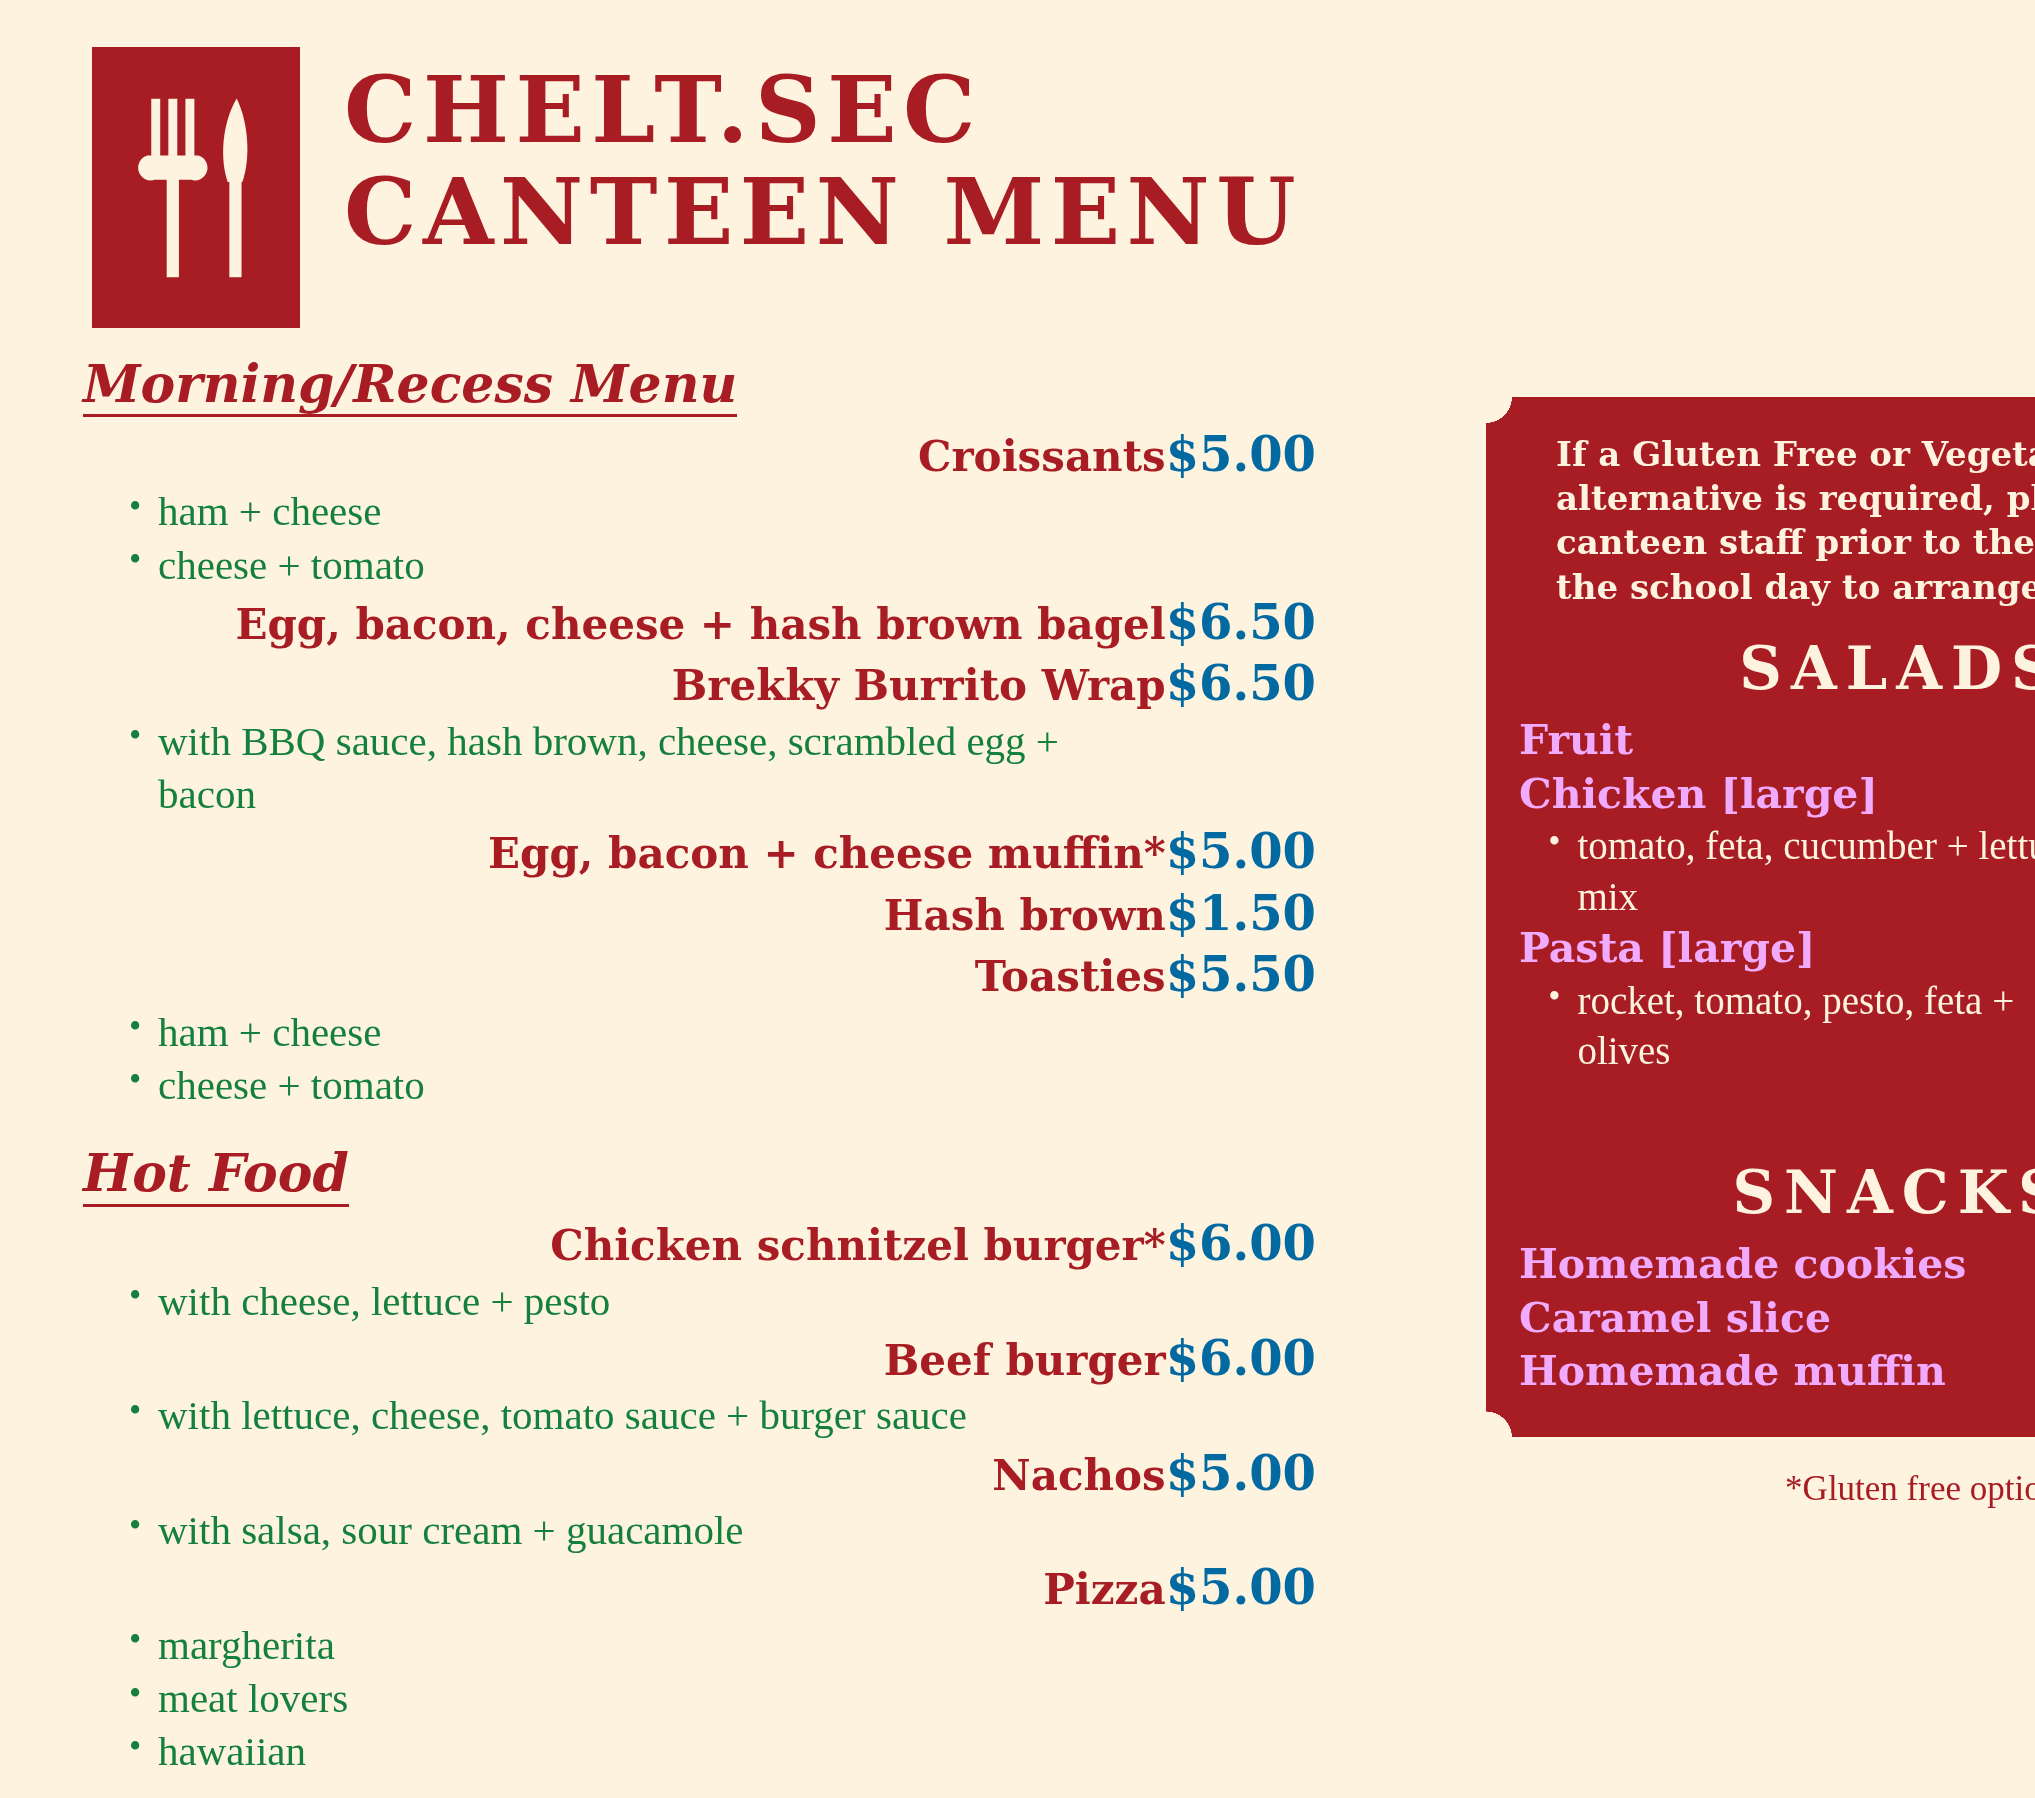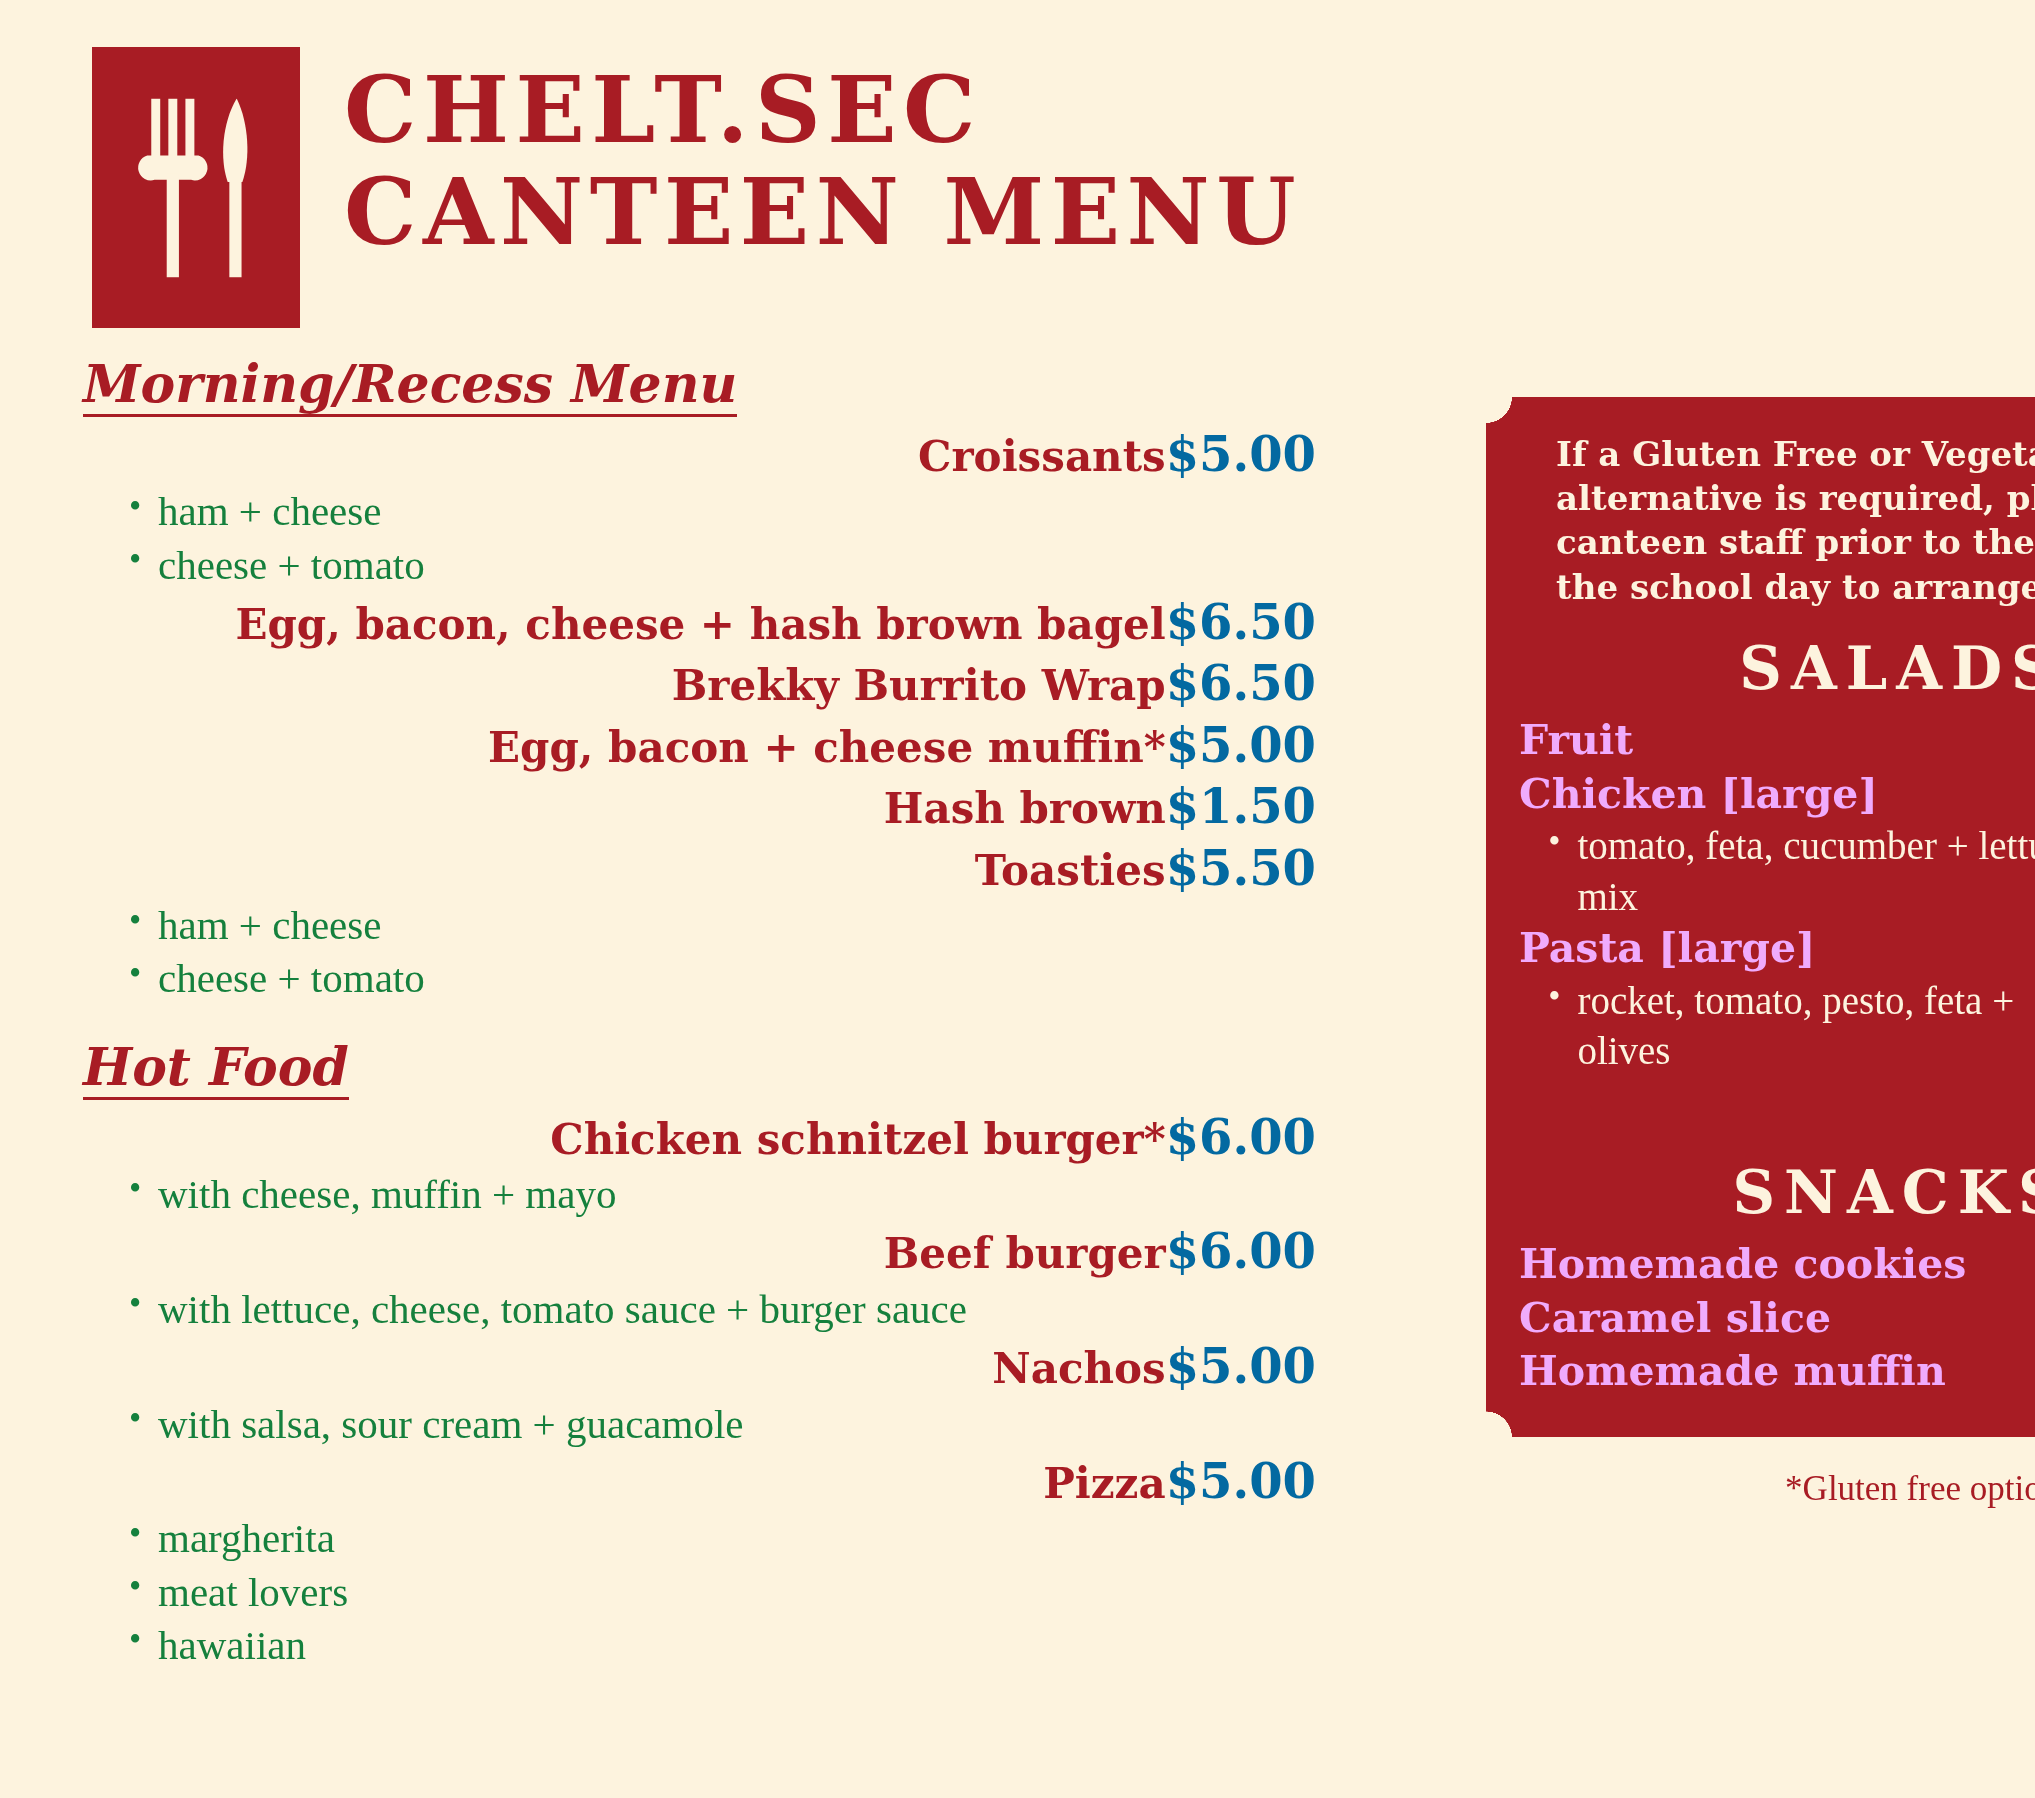--- a/index.html
+++ b/index.html
@@ -248,20 +248,23 @@
           <span class="item-name">Egg, bacon, cheese + hash brown bagel</span>
           <span class="item-price">$6.50</span>
         </div>
       </div>
 
       <div>
         <div class="item-row">
           <span class="item-name">Brekky Burrito Wrap</span>
           <span class="item-price">$6.50</span>
         </div>
+        <ul class="sub">
+          <li>with BBQ sauce, hash brown, cheese, scrambled egg + bacon</li>
+        </ul>
       </div>
 
       <div>
         <div class="item-row">
           <span class="item-name">Egg, bacon + cheese muffin*</span>
           <span class="item-price">$5.00</span>
         </div>
       </div>
 
       <div>
@@ -285,21 +288,21 @@
 
     <div>
       <div class="section-title hot">Hot Food</div>
 
       <div>
         <div class="item-row">
           <span class="item-name">Chicken schnitzel burger*</span>
           <span class="item-price">$6.00</span>
         </div>
         <ul class="sub">
-          <li>with cheese, muffin + mayo</li>
+          <li>with cheese, lettuce + pesto</li>
         </ul>
       </div>
 
       <div>
         <div class="item-row">
           <span class="item-name">Beef burger</span>
           <span class="item-price">$6.00</span>
         </div>
         <ul class="sub">
           <li>with lettuce, cheese, tomato sauce + burger sauce</li>

